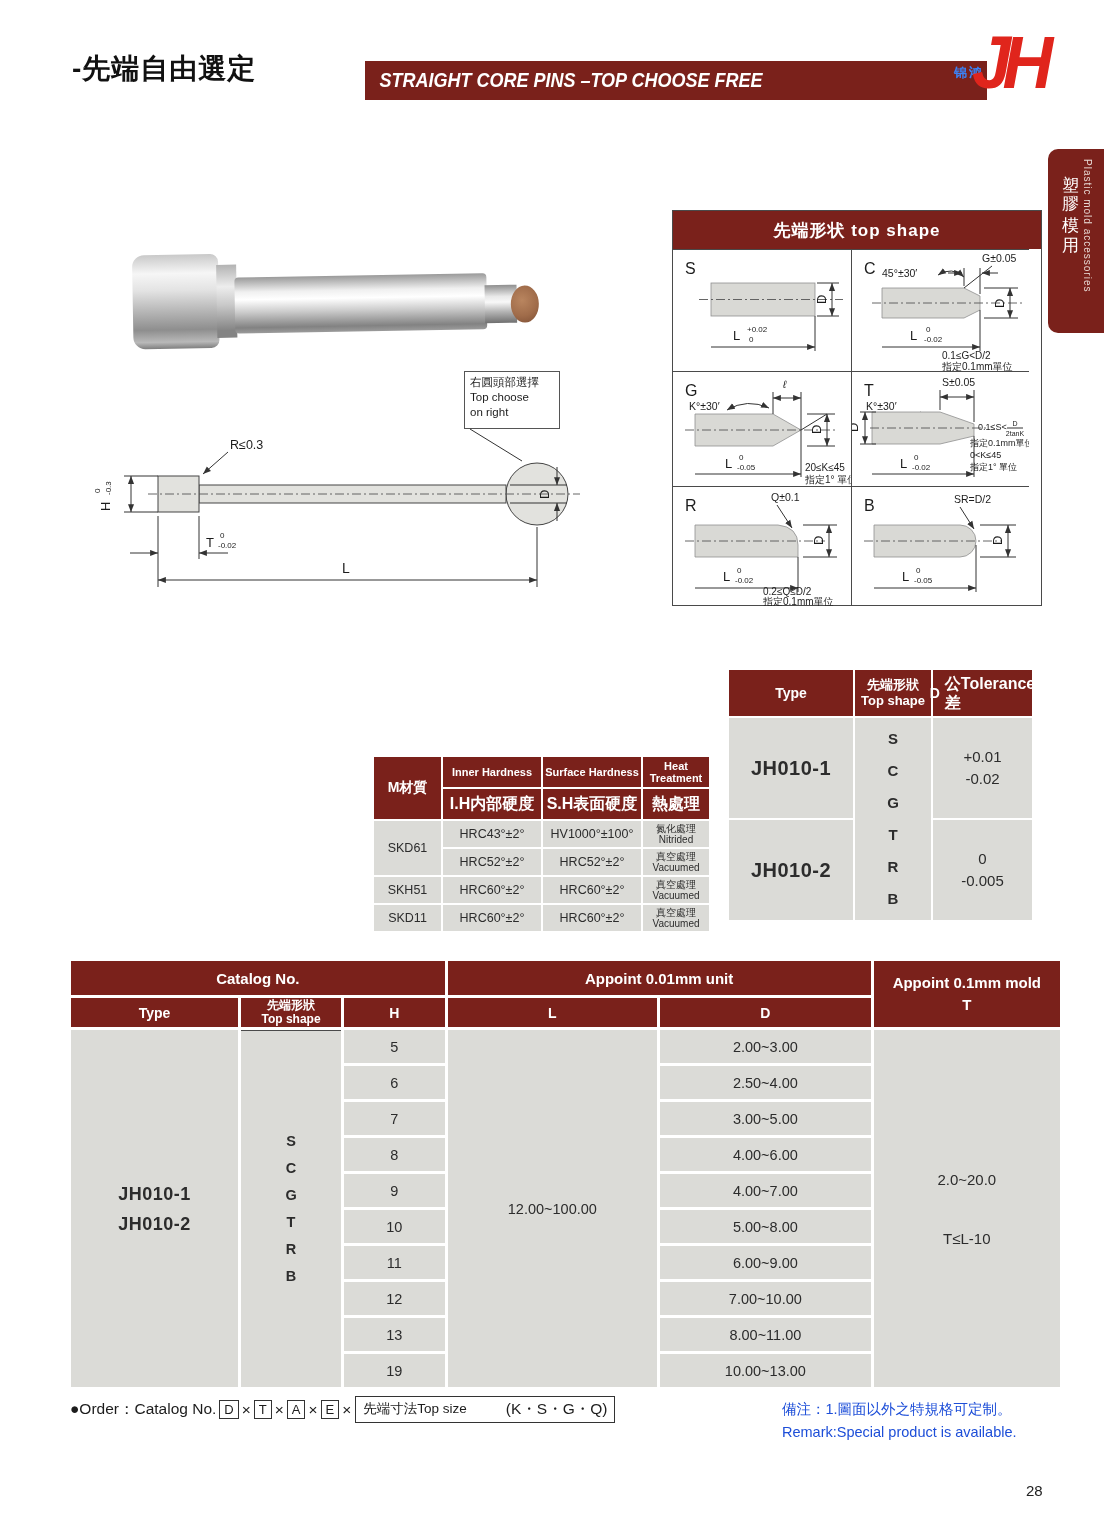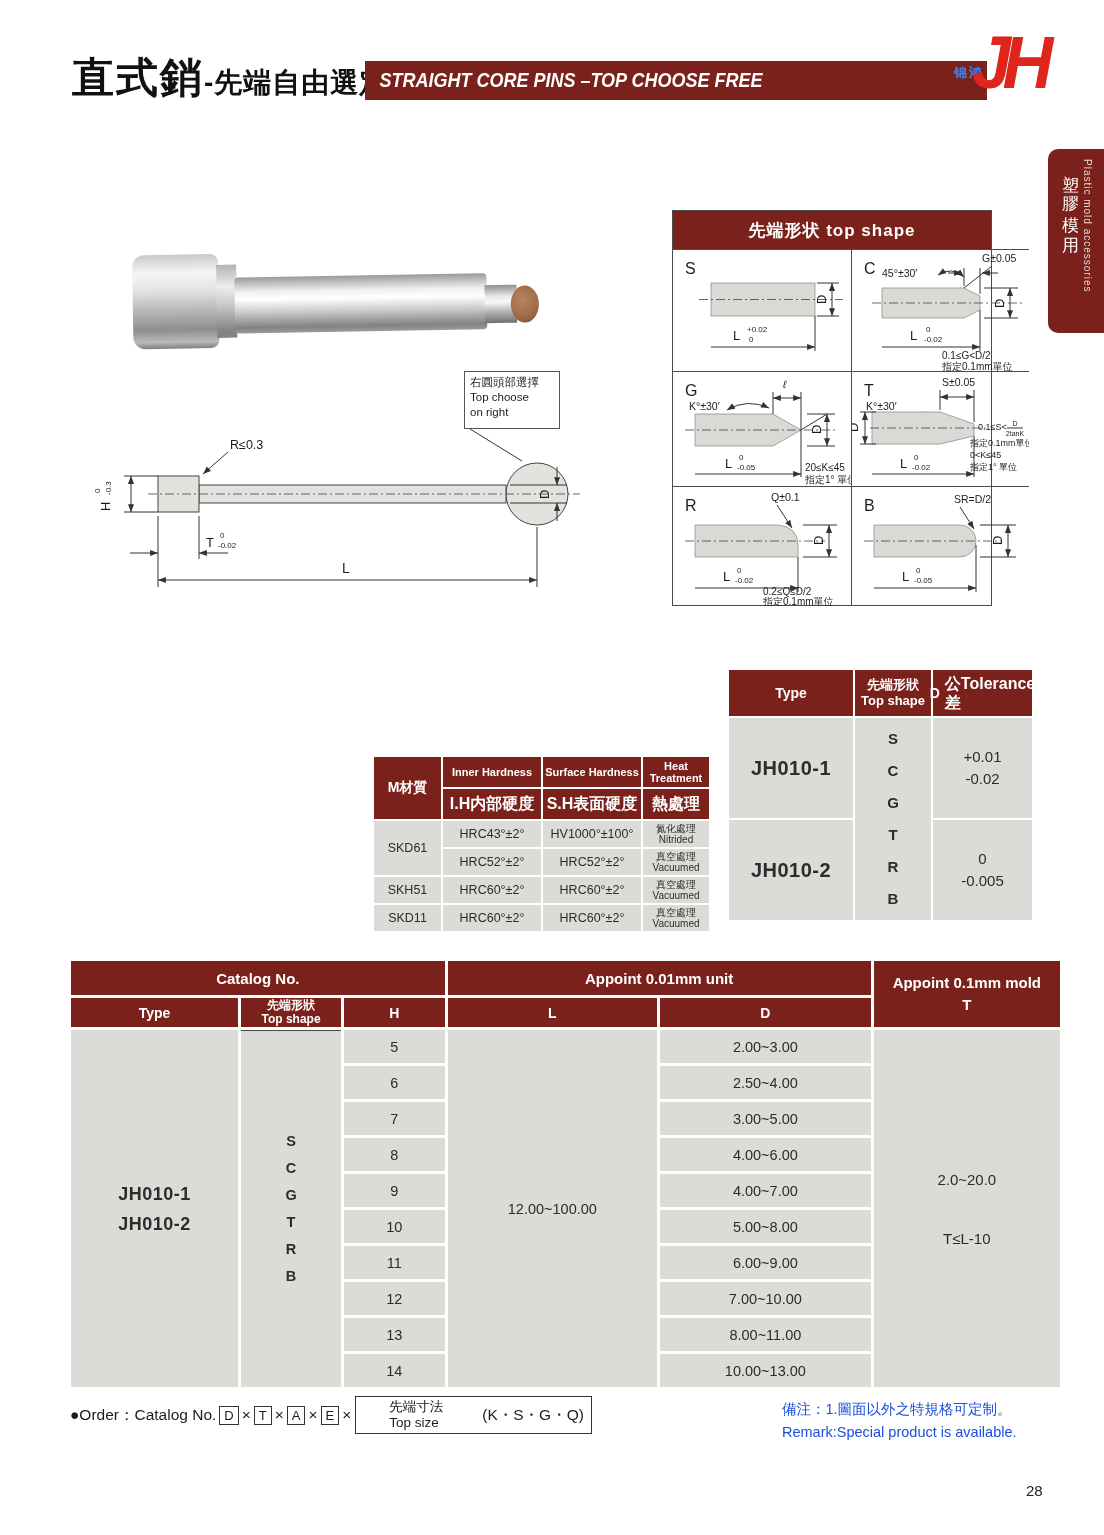--- a/index.html
+++ b/index.html
@@ -35,21 +35,21 @@
   .p-tip{left:390px;top:52px;width:32px;height:38px;
           background:linear-gradient(180deg,#8f8f8f 0%,#e9e9e9 30%,#f8f8f8 45%,#b5b5b5 70%,#6f6f6f 100%);}
   .p-end{left:416px;top:53px;width:28px;height:37px;border-radius:50%;
           background:radial-gradient(circle at 40% 40%,#b9855f 0%,#a06c4a 55%,#7c4d33 100%);}
 
   
   .callout{left:464px;top:371px;width:96px;height:58px;border:1px solid #555;background:#fff;
            font-size:11.5px;line-height:1.3;padding:3px 5px;box-sizing:border-box;}
 
   
-  .shape-panel{left:672px;top:210px;width:320px;height:396px;border:1px solid #4a4a4a;box-sizing:border-box;background:#fff;}
+  .shape-panel{left:672px;top:210px;width:370px;height:396px;border:1px solid #4a4a4a;box-sizing:border-box;background:#fff;}
   .shape-panel .hd{height:38px;background:#7a211b;color:#fff;font-size:17px;font-weight:bold;
                    display:flex;align-items:center;justify-content:center;letter-spacing:1px;}
   .shape-grid{display:grid;grid-template-columns:178px 178px;}
   .shape-cell{border-top:1px solid #4a4a4a;box-sizing:border-box;}
   .shape-cell.rcol{border-left:1px solid #4a4a4a;}
 
   svg text{font-family:"Liberation Sans",sans-serif;fill:#1c1c1c;}
   .tl{font-size:16px;}
   .td{font-size:13px;}
   .ts{font-size:8px;}
@@ -100,40 +100,39 @@
   .main-table .type-cell div{font-size:18px;font-weight:bold;line-height:30px;letter-spacing:0.5px;}
   .main-table .shape-cell div{font-size:14.5px;font-weight:bold;line-height:27px;}
   .main-table .t-cell div{font-size:15px;}
   .main-table .t-gap{height:42px;}
   .main-table .ap2{line-height:1.5;}
 
   
   .order{left:70px;top:1396px;display:flex;align-items:center;font-size:15.5px;white-space:nowrap;}
   .obox{display:inline-block;border:1.5px solid #333;padding:0 4px;font-size:13px;line-height:17px;margin:0 3px;}
   .bigbox{display:inline-flex;align-items:center;border:1.5px solid #333;padding:2px 7px;margin-left:4px;gap:3px;}
-  .bigbox .st{display:flex;flex-direction:column;font-size:13.5px;line-height:1.2;margin-left:26px;}
+  .bigbox .st{display:flex;flex-direction:row;font-size:13.5px;line-height:1.2;}
   .bigbox .suf{font-size:15.5px;margin-left:36px;}
   .remark{left:782px;top:1398px;font-size:14.5px;line-height:1.6;color:#1d4ed8;}
   .pagenum{left:1026px;top:1482px;font-size:15px;color:#222;}
 </style>
 </head>
 <body>
 
 <div class="page">
 
   <svg width="0" height="0" style="position:absolute">
     <defs>
       <marker id="ar" viewBox="0 0 10 8" markerWidth="9" markerHeight="7" refX="9" refY="4" orient="auto-start-reverse" markerUnits="userSpaceOnUse">
         <path d="M0,0.5 L9,4 L0,7.5 Z" fill="#333"></path>
       </marker>
     </defs>
   </svg>
 
   <div class="abs title-zh">
-    <span class="big">直式銷</span>
       <span class="small">-先端自由選定</span>
   </div>
   <div class="abs red-bar">
     <span>STRAIGHT CORE PINS –TOP CHOOSE FREE</span>
   </div>
   <div class="abs logo">
     <span class="zh">锦鸿</span>
     <span class="jh">JH</span>
   </div>
   <div class="abs side-tab">
@@ -524,21 +523,21 @@
         </tr>
       <tr>
           <td>12</td>
           <td>7.00~10.00</td>
         </tr>
       <tr>
           <td>13</td>
           <td>8.00~11.00</td>
         </tr>
       <tr>
-          <td>14</td>
+          <td>19</td>
           <td>10.00~13.00</td>
         </tr>
     </tbody>
   </table>
 
   <div class="abs order">
     <span>●Order：Catalog No.</span>
     <span class="obox">D</span>
     <span>×</span>
     <span class="obox">T</span>

